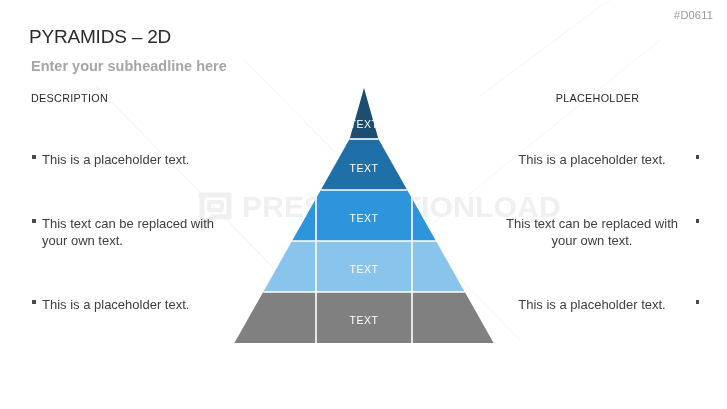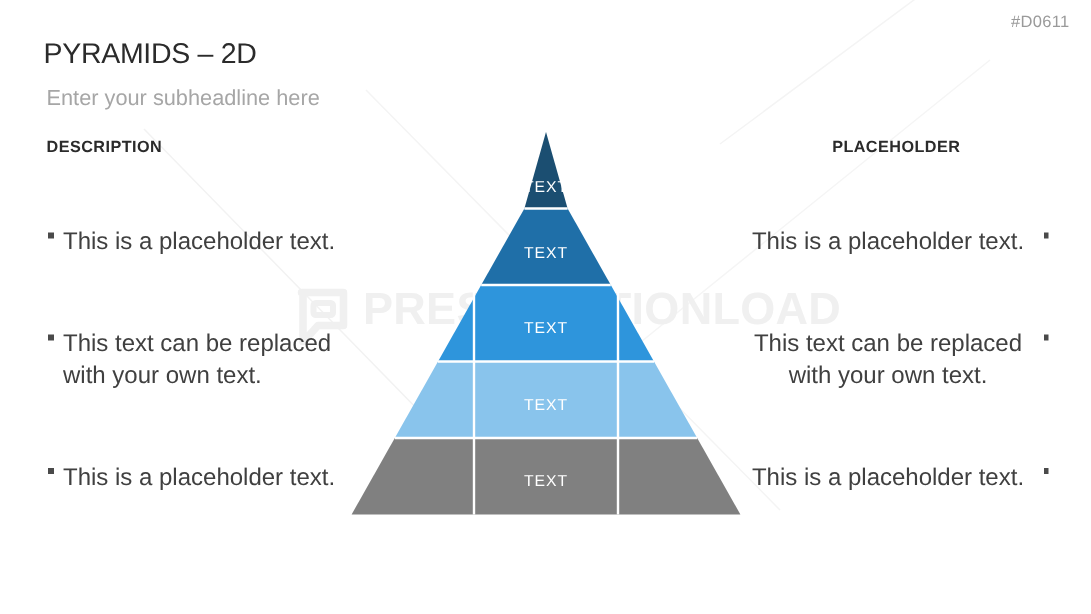--- a/index.html
+++ b/index.html
@@ -56,47 +56,48 @@
     z-index: 6;
   }
   .subtitle {
     position: absolute;
     left: 31px;
     top: 58px;
     font-size: 14.5px;
     color: #a6a6a6;
     white-space: nowrap;
     z-index: 6;
+    font-weight: bold;
   }
 
   
   .col {
     position: absolute;
     top: 92px;
     width: 205px;
     z-index: 6;
   }
   .col-left  { left: 31px;  text-align: left; }
   .col-right { right: 27px; text-align: center; }
 
   .col-head {
     font-size: 10.8px;
-    font-weight: bold;
+    font-weight: normal;
     color: #2b2b2b;
     letter-spacing: 0.3px;
     margin-bottom: 9px;
   }
 
   .bullets {
     list-style: none;
     margin: 0;
     padding: 0;
   }
   .bullets li {
-    font-size: 16px;
+    font-size: 13px;
     color: #404040;
     line-height: 1.32;
     margin-bottom: 8px;
     position: relative;
     margin-top: 47px;
   }
   .col-left .bullets li  { padding-left: 11px; }
   .col-right .bullets li { padding-right: 11px; }
 
   .col-left .bullets li::before {

